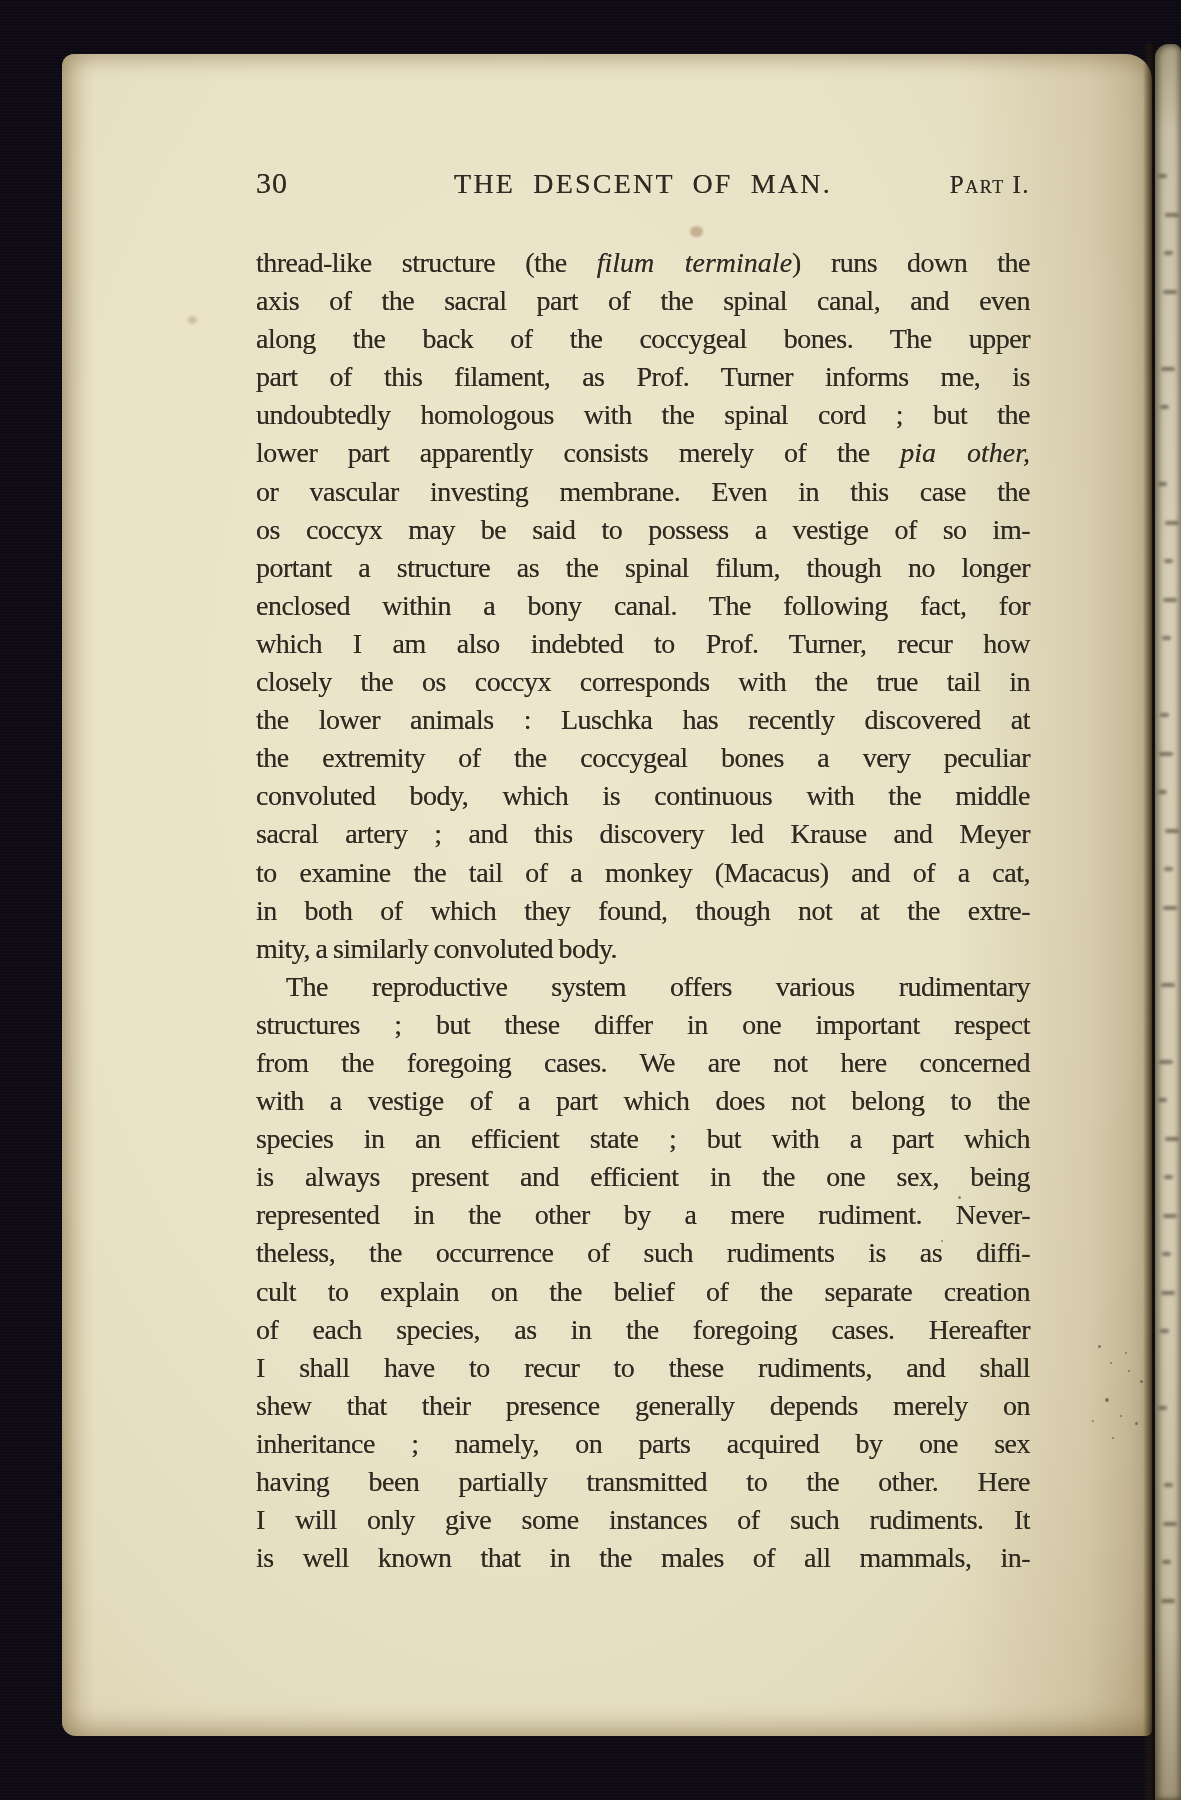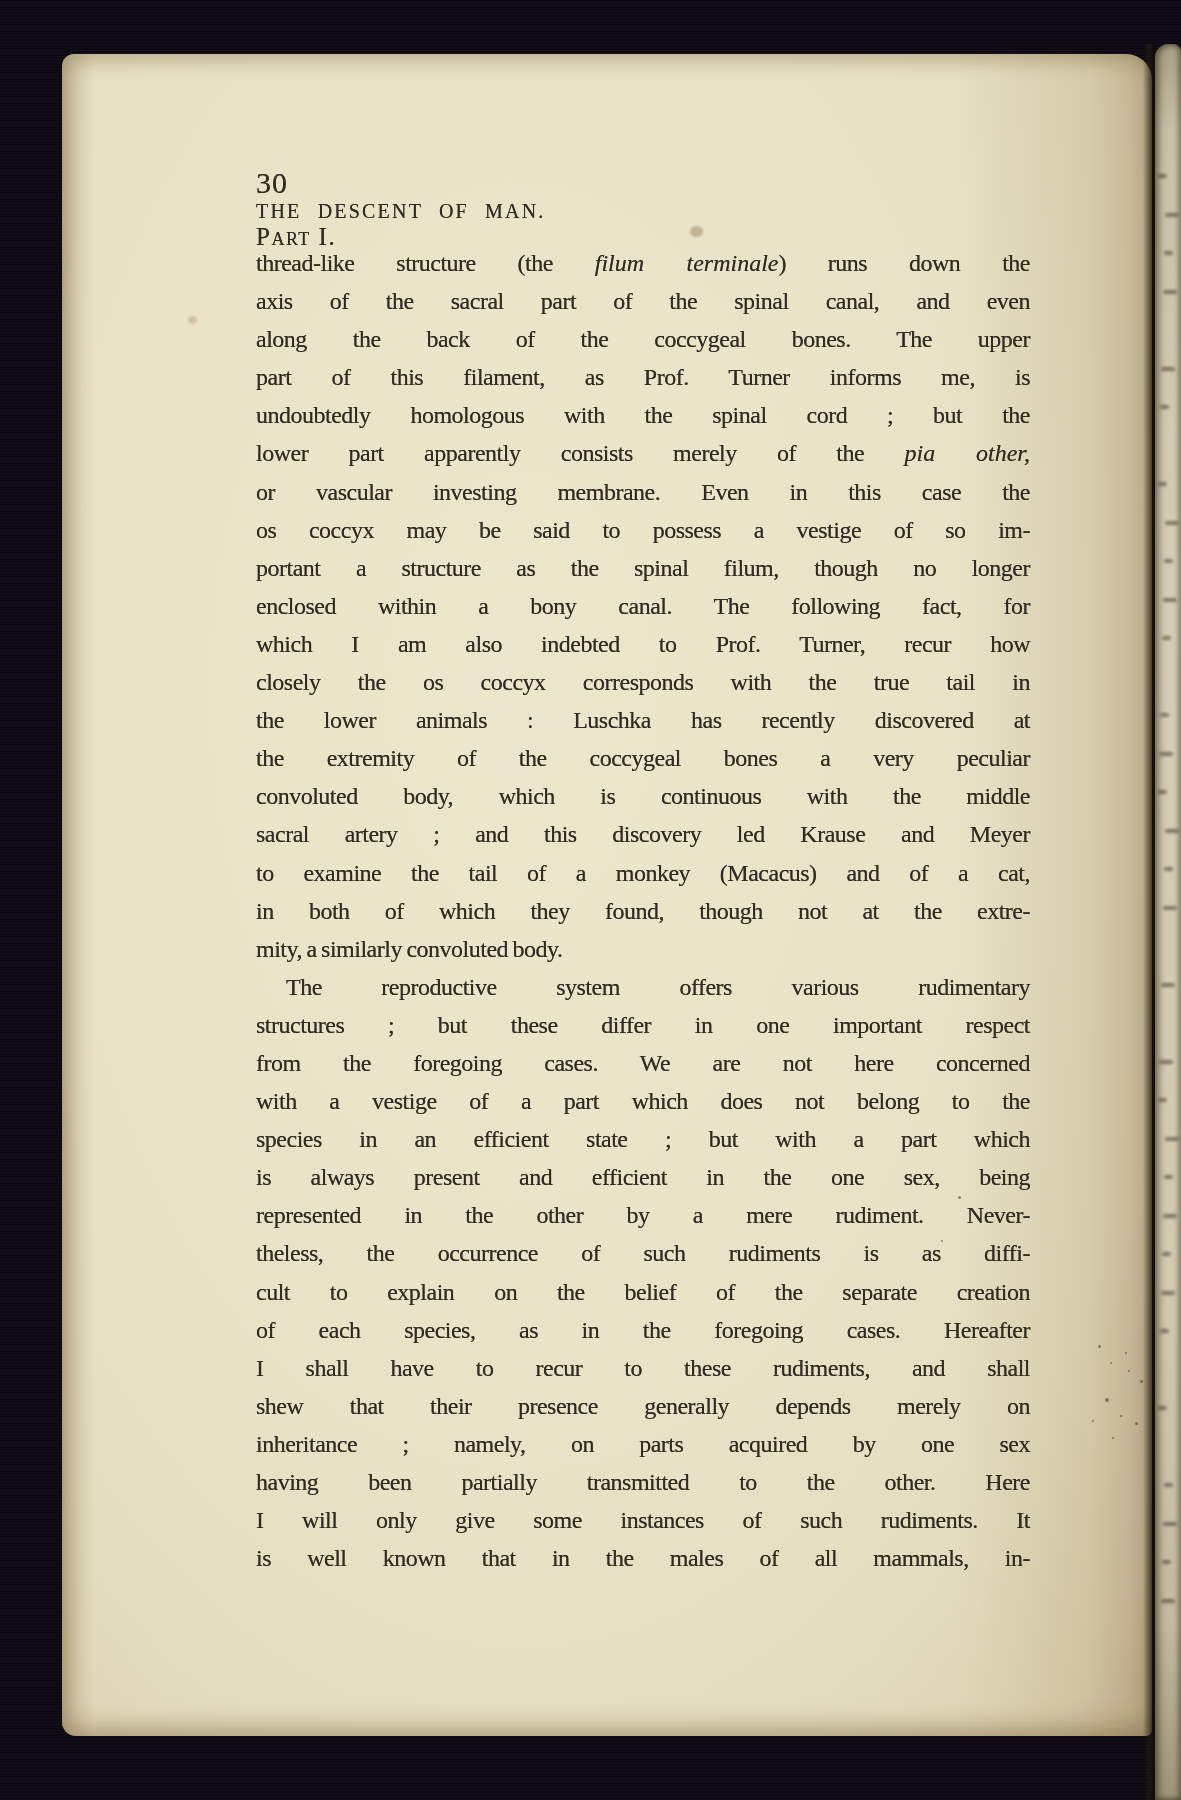--- a/index.html
+++ b/index.html
@@ -31,36 +31,35 @@
   }
 
   
   .header {
     position: absolute;
     left: 194px; top: 112px;
     width: 774px;
     display: flex;
     align-items: baseline;
     text-shadow: 0 0 0.6px rgba(45,40,32,0.75);
-    flex-direction: column;
   }
   .pagenum { flex: 1; text-align: left; font-size: 30px; letter-spacing: 1px; }
-  .title   { font-size: 20px; letter-spacing: 2.2px; word-spacing: 9px; white-space: nowrap; }
+  .title   { font-size: 28px; letter-spacing: 2.2px; word-spacing: 9px; white-space: nowrap; }
   .part    { flex: 1; text-align: right; font-size: 25px; font-variant: small-caps; letter-spacing: 1.5px; }
 
   
   .bodytext {
     position: absolute;
     left: 194px; top: 190px;
     width: 774px;
   }
   .bl {
     height: 38.1px;
     line-height: 38.1px;
-    font-size: 24px;
+    font-size: 28px;
     letter-spacing: -0.5px;
     word-spacing: -1px;
     text-align: justify;
     text-align-last: justify;
     white-space: normal;
     overflow: visible;
     text-shadow: 0 0 0.5px rgba(45,40,32,0.7);
   }
   .bl i { font-style: italic; letter-spacing: 0; }
   .bl.pend { text-align-last: left; }

